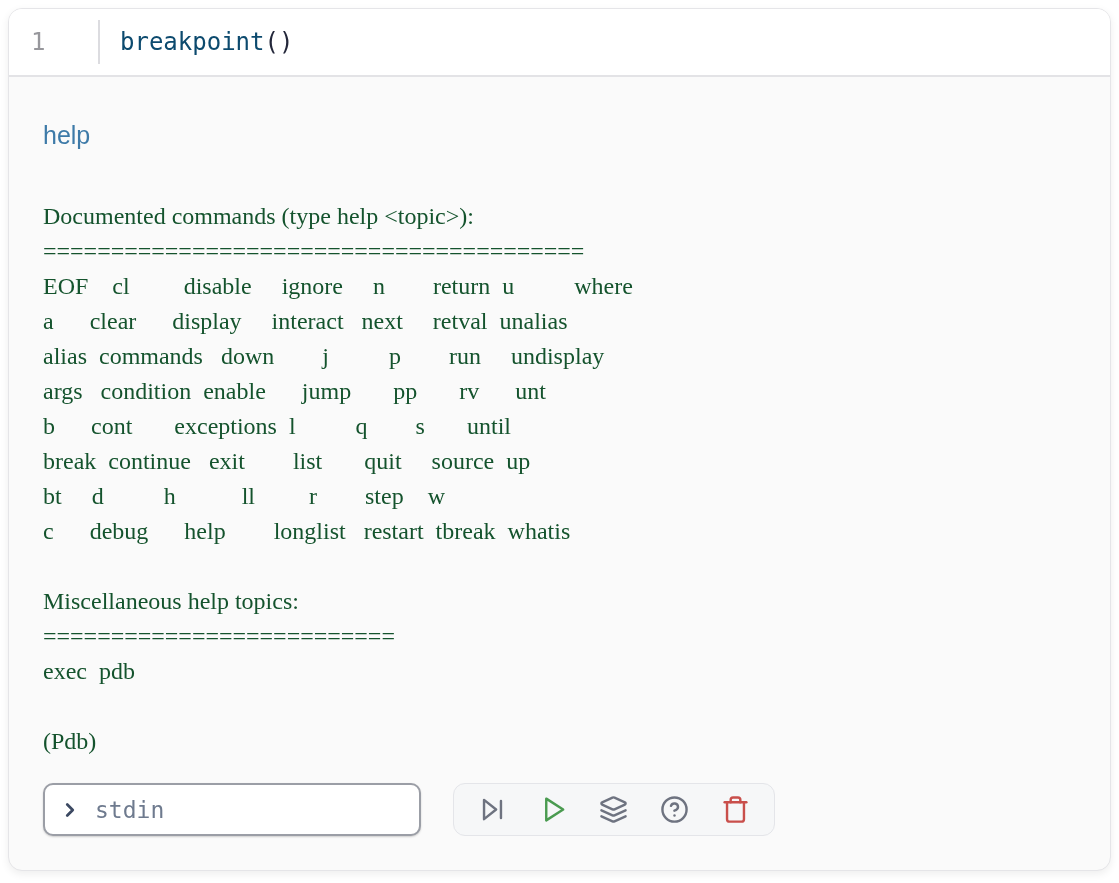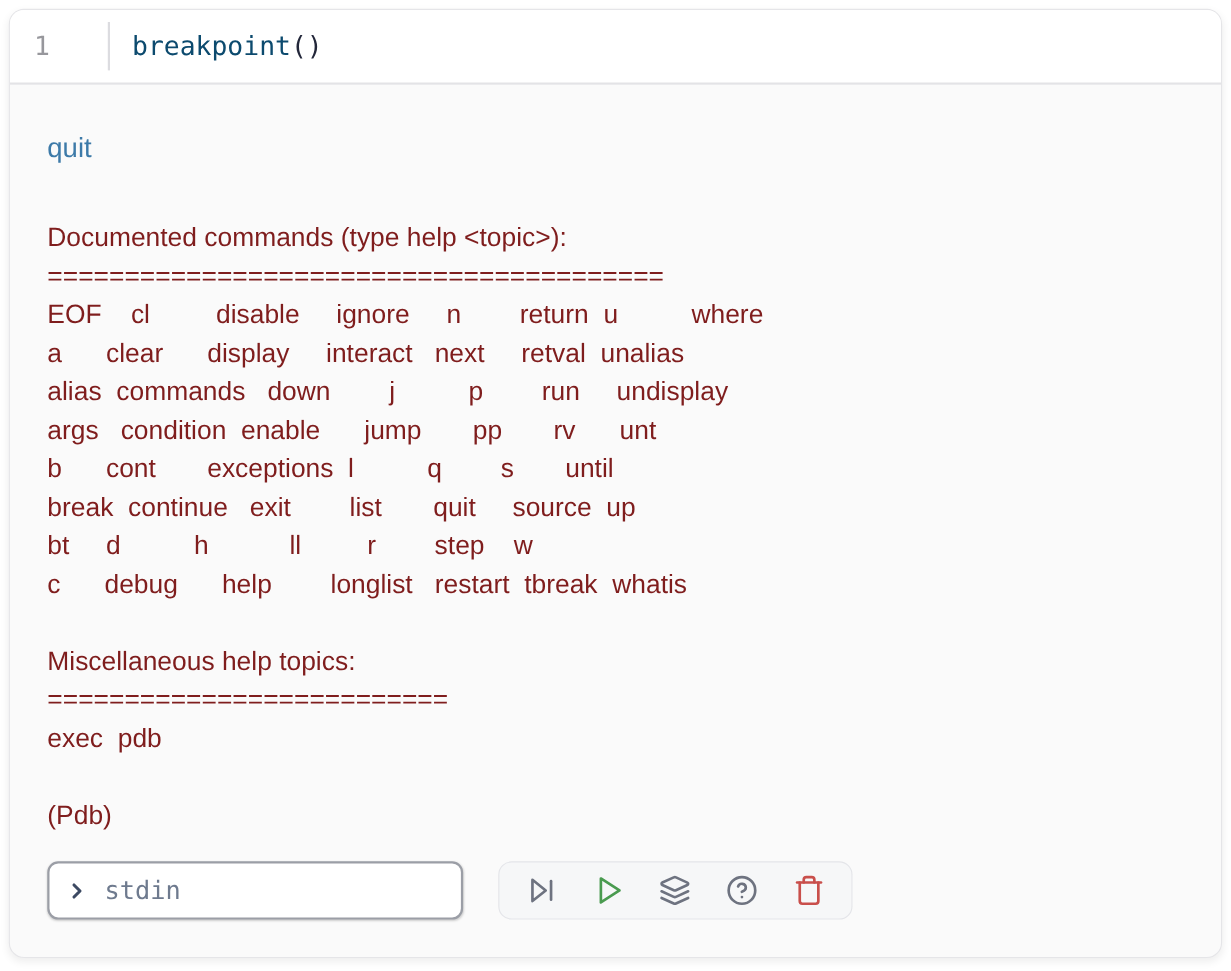--- a/index.html
+++ b/index.html
@@ -55,24 +55,24 @@
     height: 793px;
   }
   .echo-cmd {
     font-family: "Liberation Sans", sans-serif;
     font-size: 25px;
     color: #3d7aa8;
     line-height: 32px;
   }
   .console-pre {
     margin: 48px 0 0 0;
-    font-family: Liberation Sans, sans-serif;
+    font-family: Liberation Serif, serif;
     font-size: 24px;
     line-height: 35px;
-    color: #7f1d1d;
+    color: #14532d;
     white-space: pre;
   }
   
   .controls-row {
     margin-top: 24px;
     display: flex;
     align-items: stretch;
     gap: 32px;
     height: 53px;
   }
@@ -123,21 +123,21 @@
 
 <div class="cell-card">
 
   <div class="code-row">
     <div class="gutter">1</div>
     <div class="gutter-sep"></div>
     <div class="code-text"><span class="tok-func">breakpoint</span><span class="tok-punct">()</span></div>
   </div>
 
   <div class="output-area">
-    <div class="echo-cmd">quit</div>
+    <div class="echo-cmd">help</div>
     <pre class="console-pre">Documented commands (type help &lt;topic&gt;):
 ========================================
 EOF    cl         disable     ignore     n        return  u          where
 a      clear      display     interact   next     retval  unalias
 alias  commands   down        j          p        run     undisplay
 args   condition  enable      jump       pp       rv      unt
 b      cont       exceptions  l          q        s       until
 break  continue   exit        list       quit     source  up
 bt     d          h           ll         r        step    w
 c      debug      help        longlist   restart  tbreak  whatis

